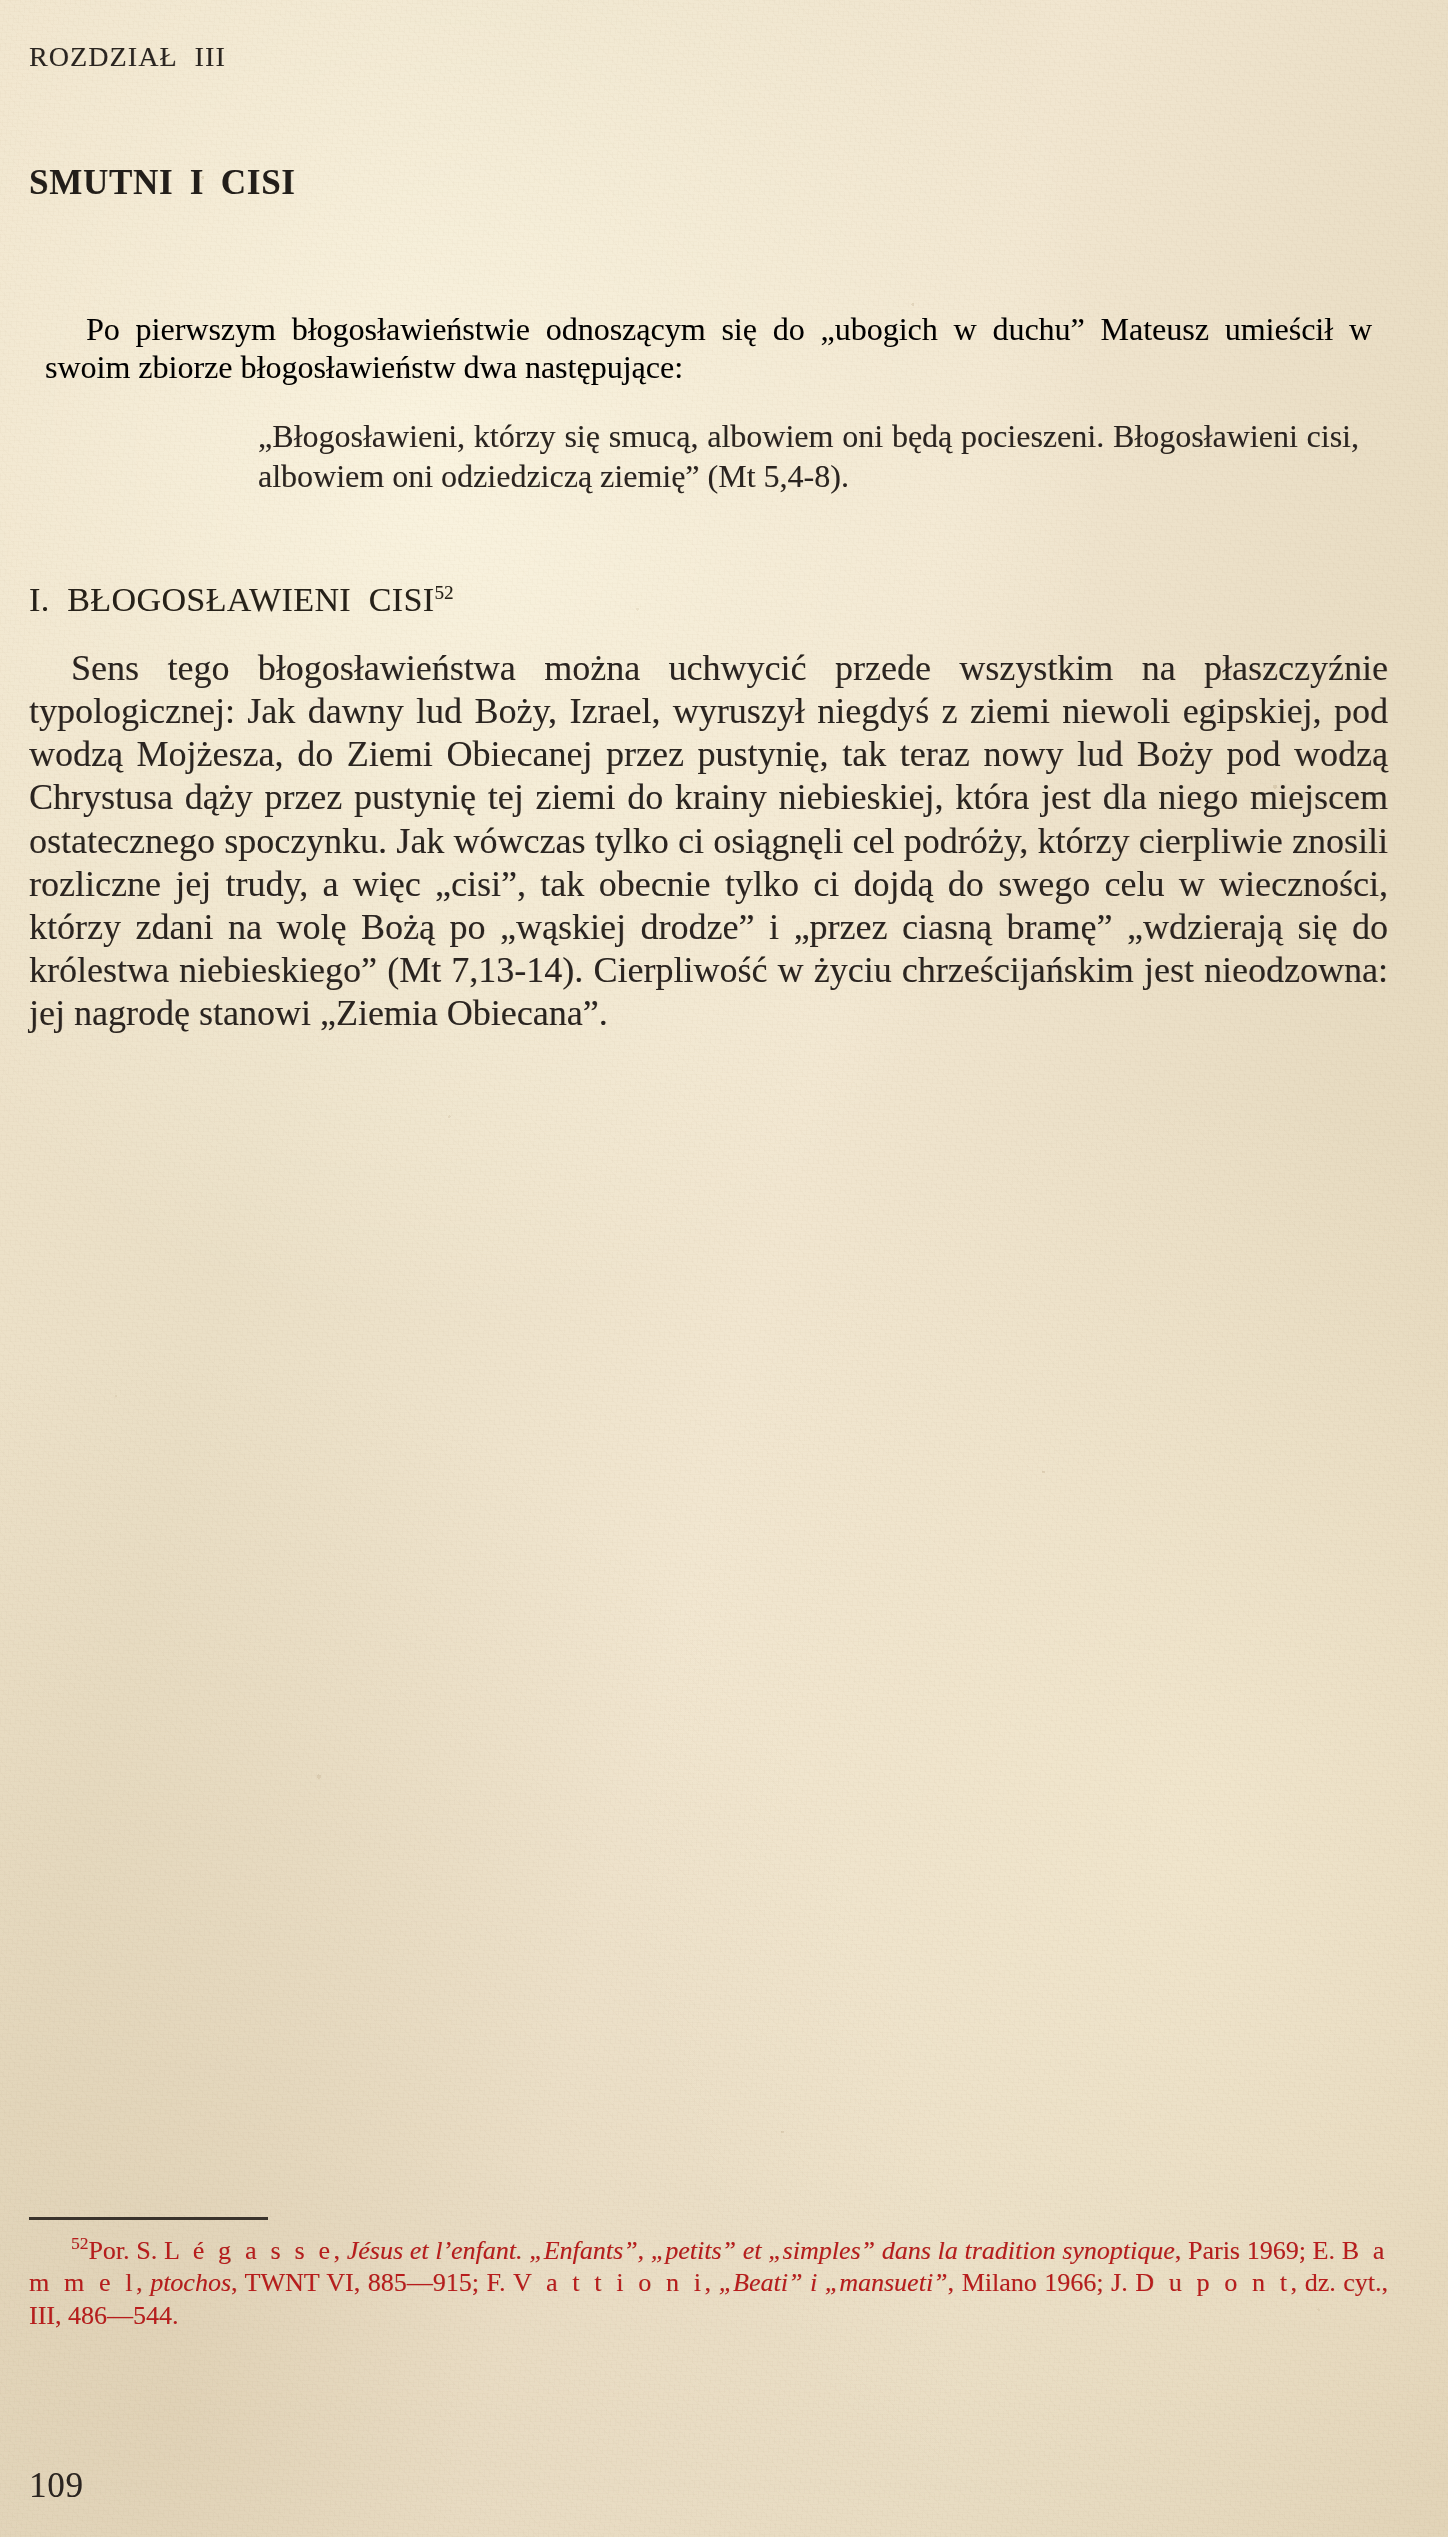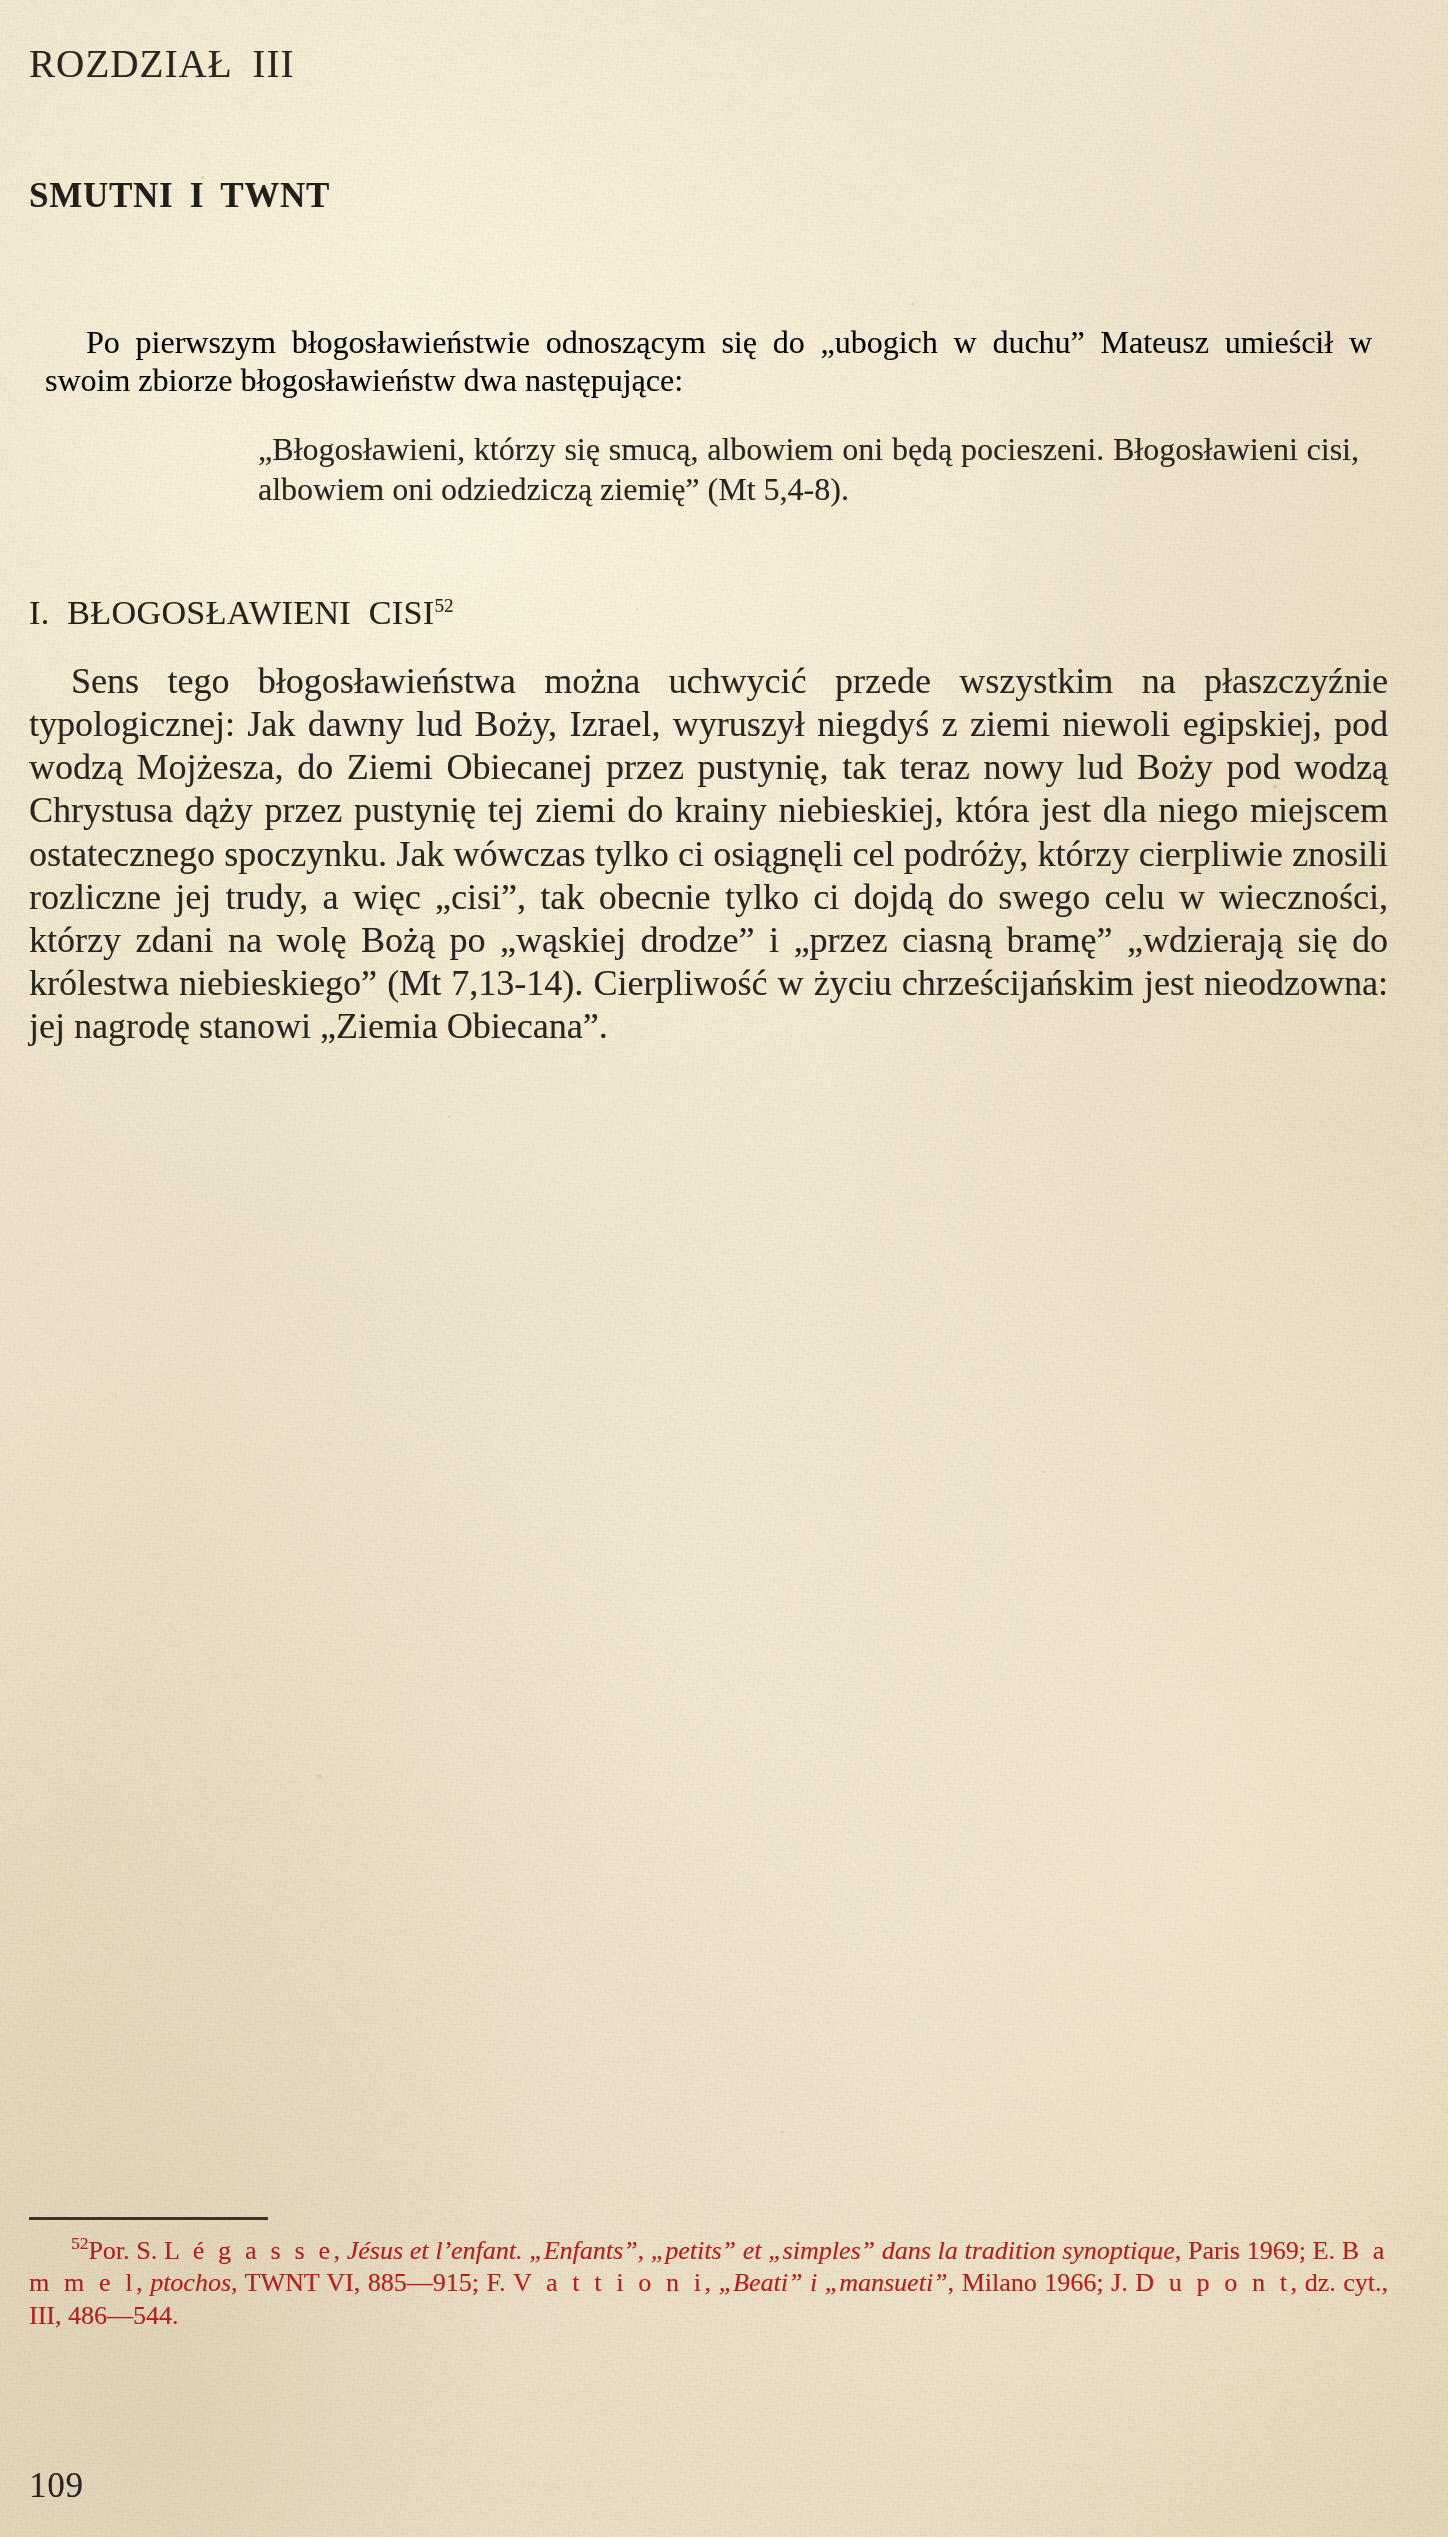--- a/index.html
+++ b/index.html
@@ -56,21 +56,21 @@
 
   
   #page {
     position: absolute;
     inset: 0;
     padding: 24.6px 61px 0 29px;
     box-sizing: border-box;
   }
 
   .chapter-label {
-    font-size: 39px;
+    font-size: 28px;
     letter-spacing: 1.1px;
     word-spacing: 8.7px;
     margin: 16px 0 0 0;
     color: #2a2521;
   }
 
   .section-title {
     font-size: 35px;
     font-weight: bold;
     letter-spacing: 0.7px;
@@ -173,21 +173,21 @@
 <body>
 
 <div id="paper"></div>
 <div id="grain"></div>
 <div id="specks"></div>
 
 <div id="page">
 
   <div class="chapter-label">ROZDZIAŁ III</div>
 
-  <div class="section-title">SMUTNI I TWNT</div>
+  <div class="section-title">SMUTNI I CISI</div>
 
   <p class="body first indent">Po pierwszym błogosławieństwie odnoszącym się do „ubogich w duchu” Mateusz umieścił w swoim zbiorze błogosławieństw dwa następujące:</p>
 
   <p class="quote">„Błogosławieni, którzy się smucą, albowiem oni będą pocieszeni. Błogosławieni cisi, albowiem oni odziedziczą ziemię” (Mt 5,4-8).</p>
 
 
   <div class="numbered-heading">
     <span>I. BŁOGOSŁAWIENI CISI</span><sup>52</sup>
   </div>
 

